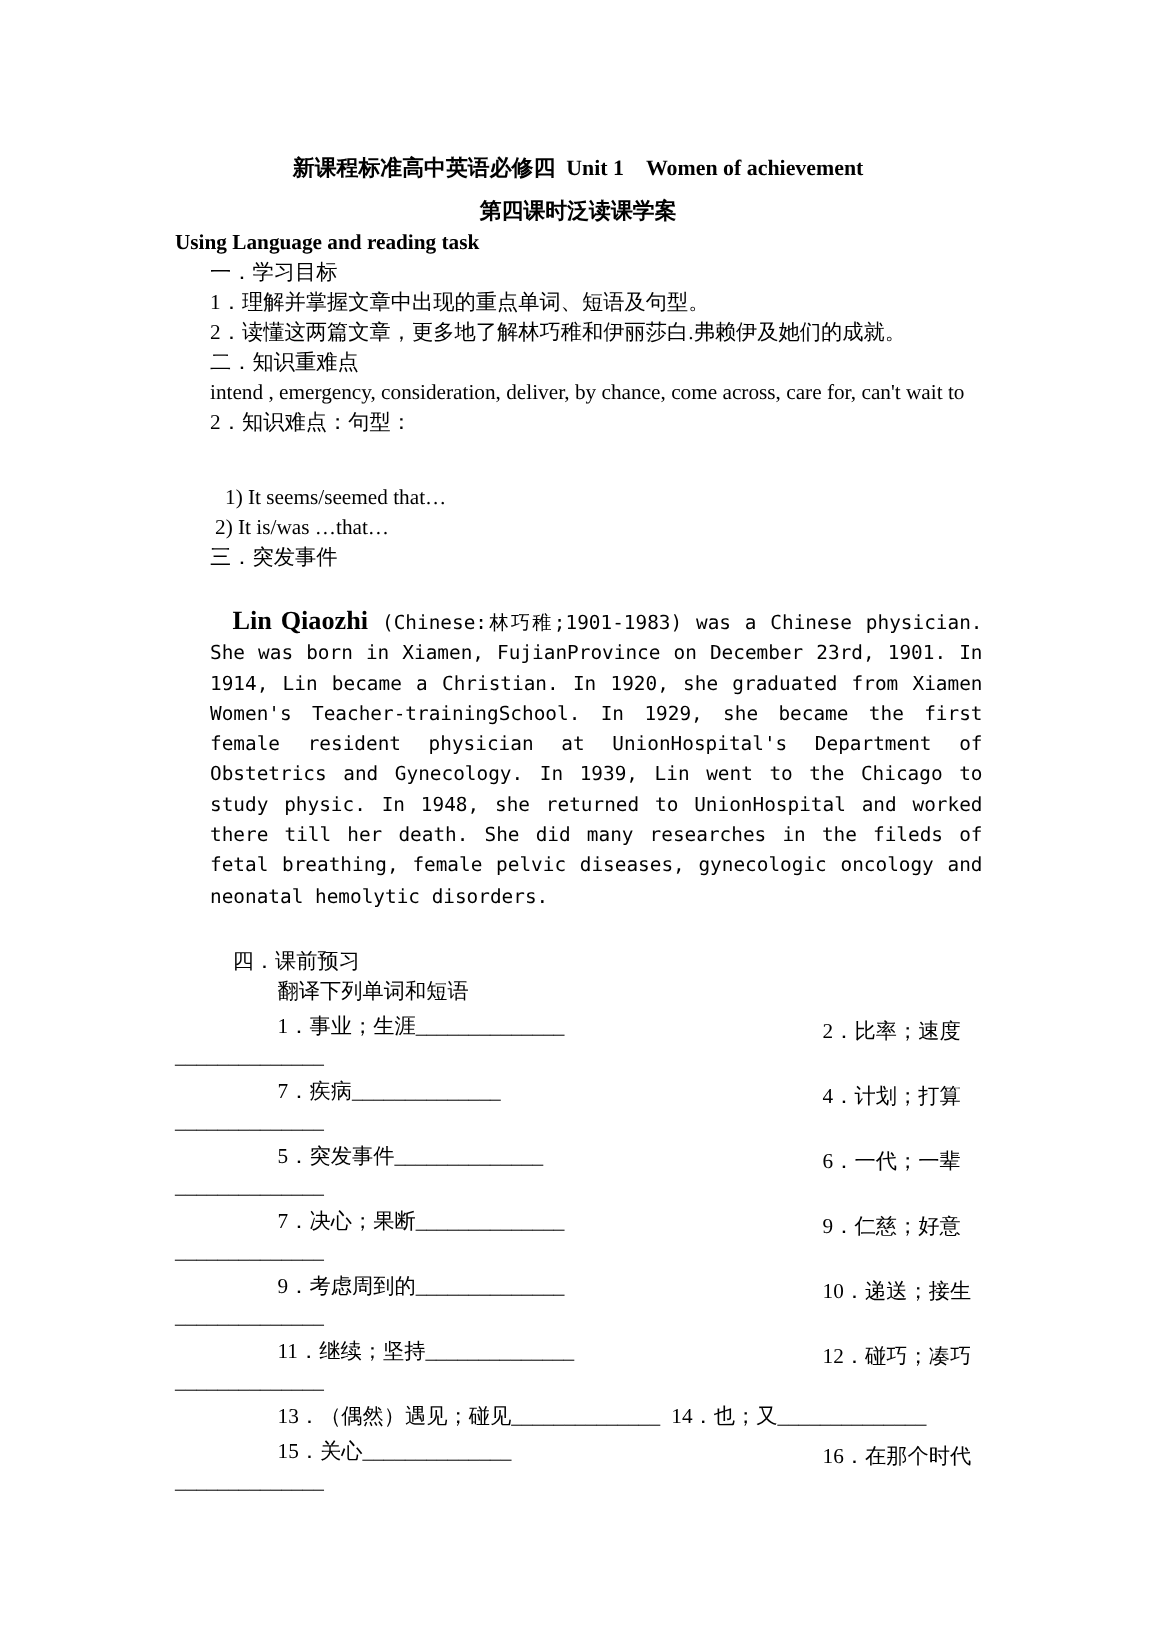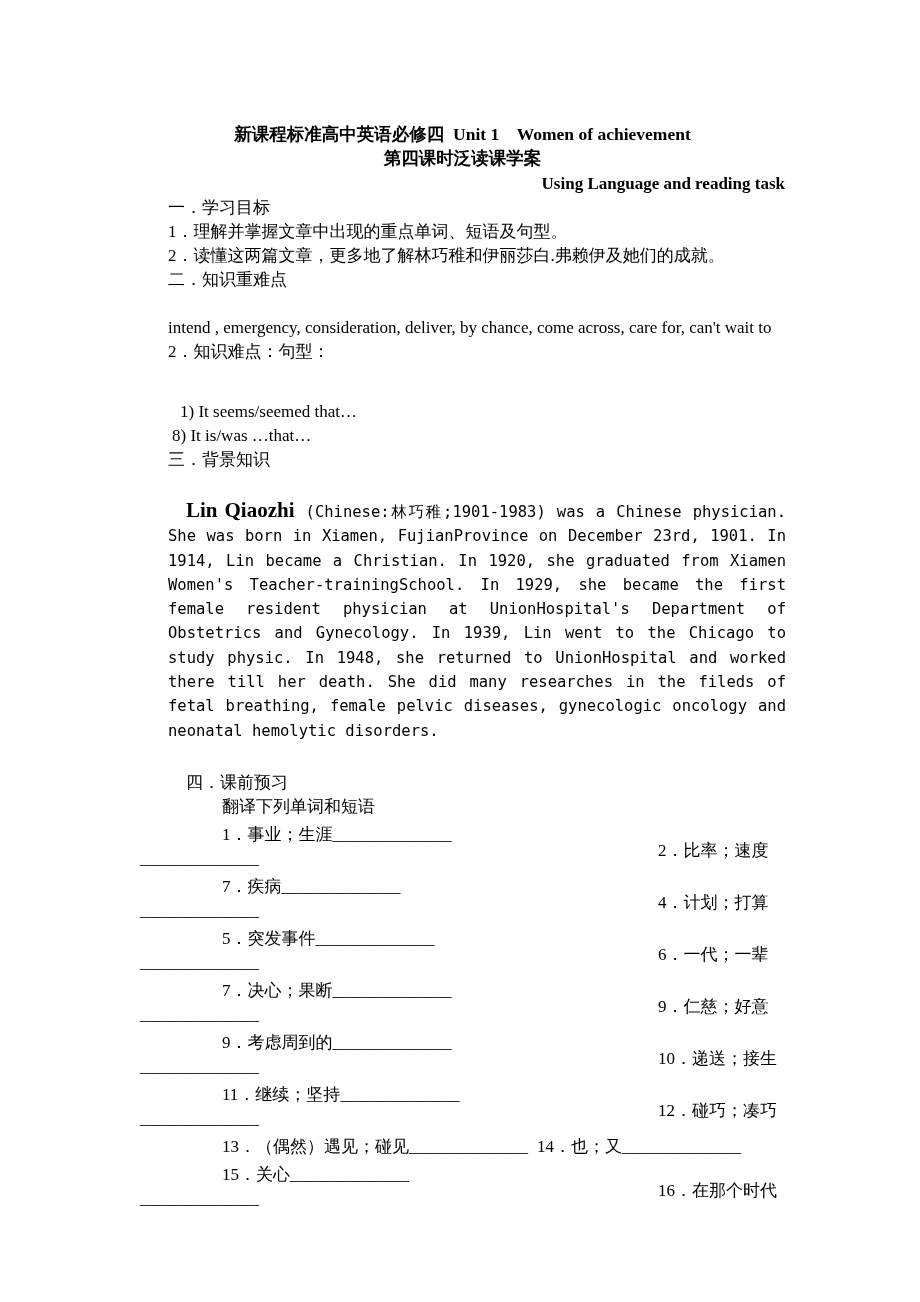--- a/index.html
+++ b/index.html
@@ -14,35 +14,36 @@
     font-family: "Liberation Serif", "DejaVu Serif", serif;
     font-size: 17px;
     line-height: 24px;
     color: #000000;
     overflow: hidden;
   }
   .title {
     text-align: center;
     font-weight: bold;
     font-size: 17.5px;
+    margin-bottom: 10px;
     white-space: pre-wrap;
   }
   .subtitle {
     text-align: center;
     font-weight: bold;
     font-size: 17.5px;
     margin-bottom: 2px;
   }
   .subtitle-en {
-    text-align: right;
+    text-align: left;
     font-weight: bold;
     font-size: 17px;
   }
   .body-line { padding-left: 28px; }
-  .words-line { text-indent: 28px; text-align: justify; margin-top: 24px; }
+  .words-line { text-indent: 28px; text-align: justify; }
   .pattern-a { padding-left: 40px; margin-top: 36px; }
   .pattern-b { padding-left: 32px; }
   .bio {
     margin: 26px 0 0 28px;
     width: 618px;
     font-family: "DejaVu Sans Mono", "Liberation Mono", monospace;
     font-size: 15.5px;
     line-height: 24.3px;
     text-align: justify;
     text-indent: 18px;
@@ -57,21 +58,21 @@
   .preview-sub { padding-left: 82px; }
   .vocab-line {
     position: relative;
     padding-left: 82px;
     margin-top: 4px;
     white-space: nowrap;
   }
   .vocab-right {
     position: absolute;
     left: 518px;
-    top: 16px;
+    top: 4px;
   }
   .vocab-wrap { padding-left: 0; }
   .gap { margin-left: 9px; }
 </style>
 </head>
 <body>
 
 <div class="page">
 
   <div class="title">新课程标准高中英语必修四  Unit 1　Women of achievement</div>
@@ -79,23 +80,23 @@
   <div class="subtitle-en">Using Language and reading task</div>
 
   <div class="body-line">一．学习目标</div>
   <div class="body-line">1．理解并掌握文章中出现的重点单词、短语及句型。</div>
   <div class="body-line">2．读懂这两篇文章，更多地了解林巧稚和伊丽莎白.弗赖伊及她们的成就。</div>
 
   <div class="body-line">二．知识重难点</div>
   <div class="words-line">intend , emergency, consideration, deliver, by chance, come across, care for, can't wait to</div>
   <div class="body-line">2．知识难点：句型：</div>
   <div class="pattern-a">1) It seems/seemed that…</div>
-  <div class="pattern-b">8) It is/was …that…</div>
+  <div class="pattern-b">2) It is/was …that…</div>
 
-  <div class="body-line">三．背景知识</div>
+  <div class="body-line">三．突发事件</div>
 
   <p class="bio"><b>Lin Qiaozhi</b><span> (Chinese:林巧稚;1901-1983) was a Chinese physician. She was born in Xiamen, FujianProvince on December 23rd, 1901. In 1914, Lin became a Christian. In 1920, she graduated from Xiamen Women's Teacher-trainingSchool. In 1929, she became the first female resident physician at UnionHospital's Department of Obstetrics and Gynecology. In 1939, Lin went to the Chicago to study physic. In 1948, she returned to UnionHospital and worked there till her death. She did many researches in the fileds of fetal breathing, female pelvic diseases, gynecologic oncology and neonatal hemolytic disorders.</span></p>
 
   <div class="preview">
     <div class="preview-heading">四．课前预习</div>
     <div class="preview-sub">翻译下列单词和短语</div>
 
     <div class="vocab-line">
       <span>1．事业；生涯</span><span>______________</span>
       <span class="vocab-right">2．比率；速度</span>

